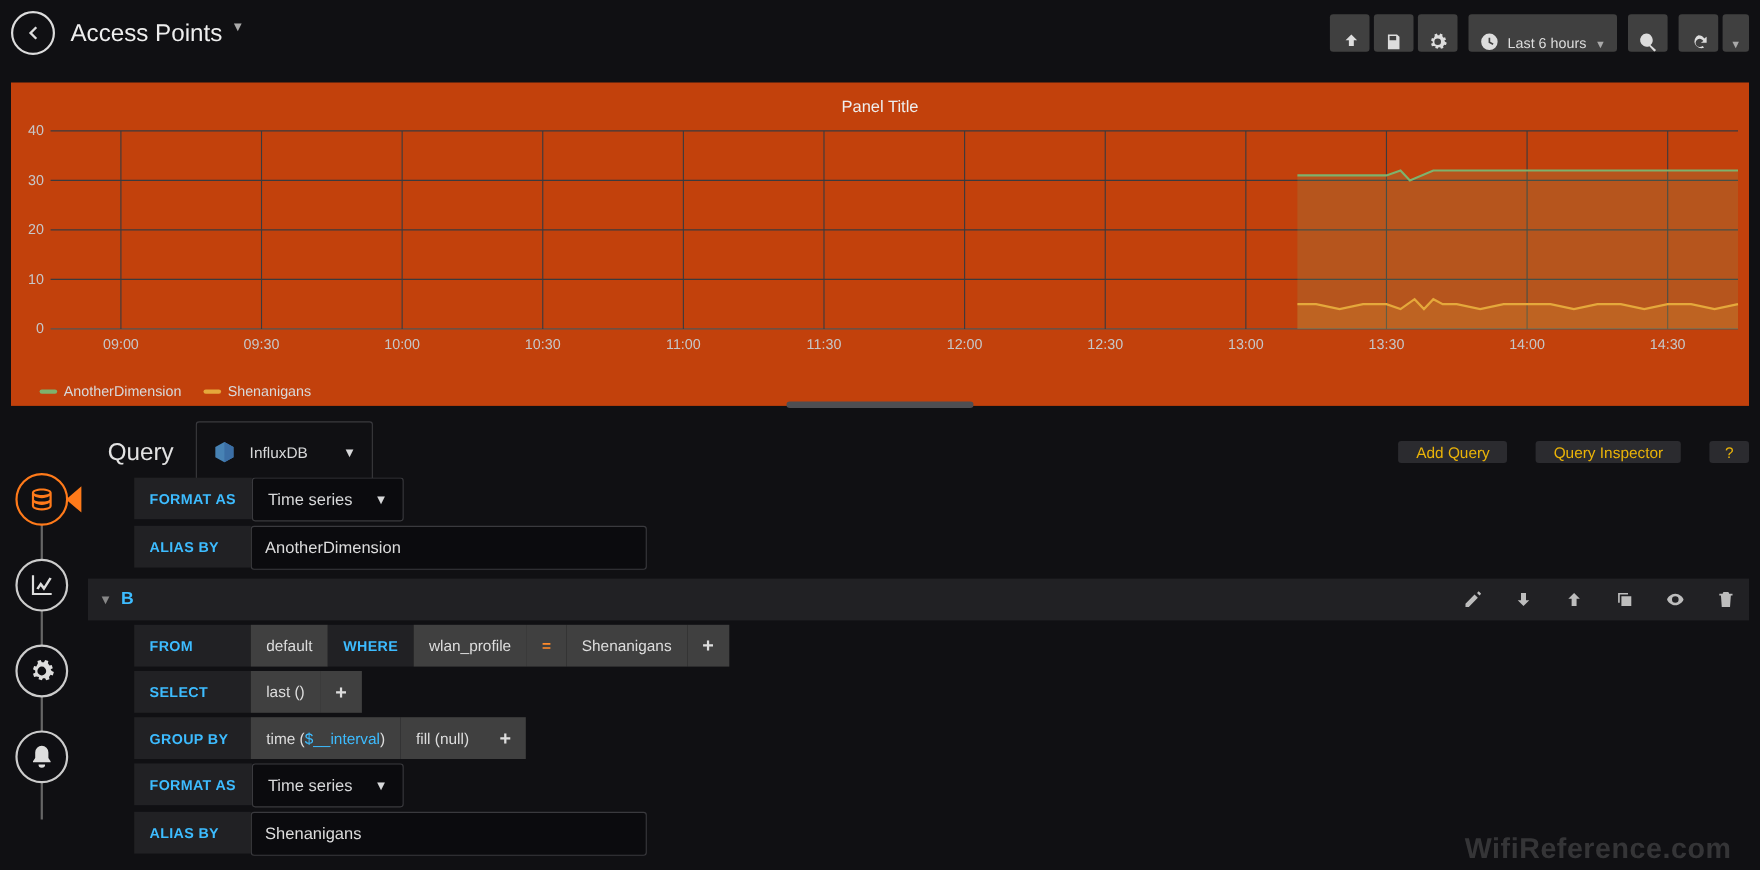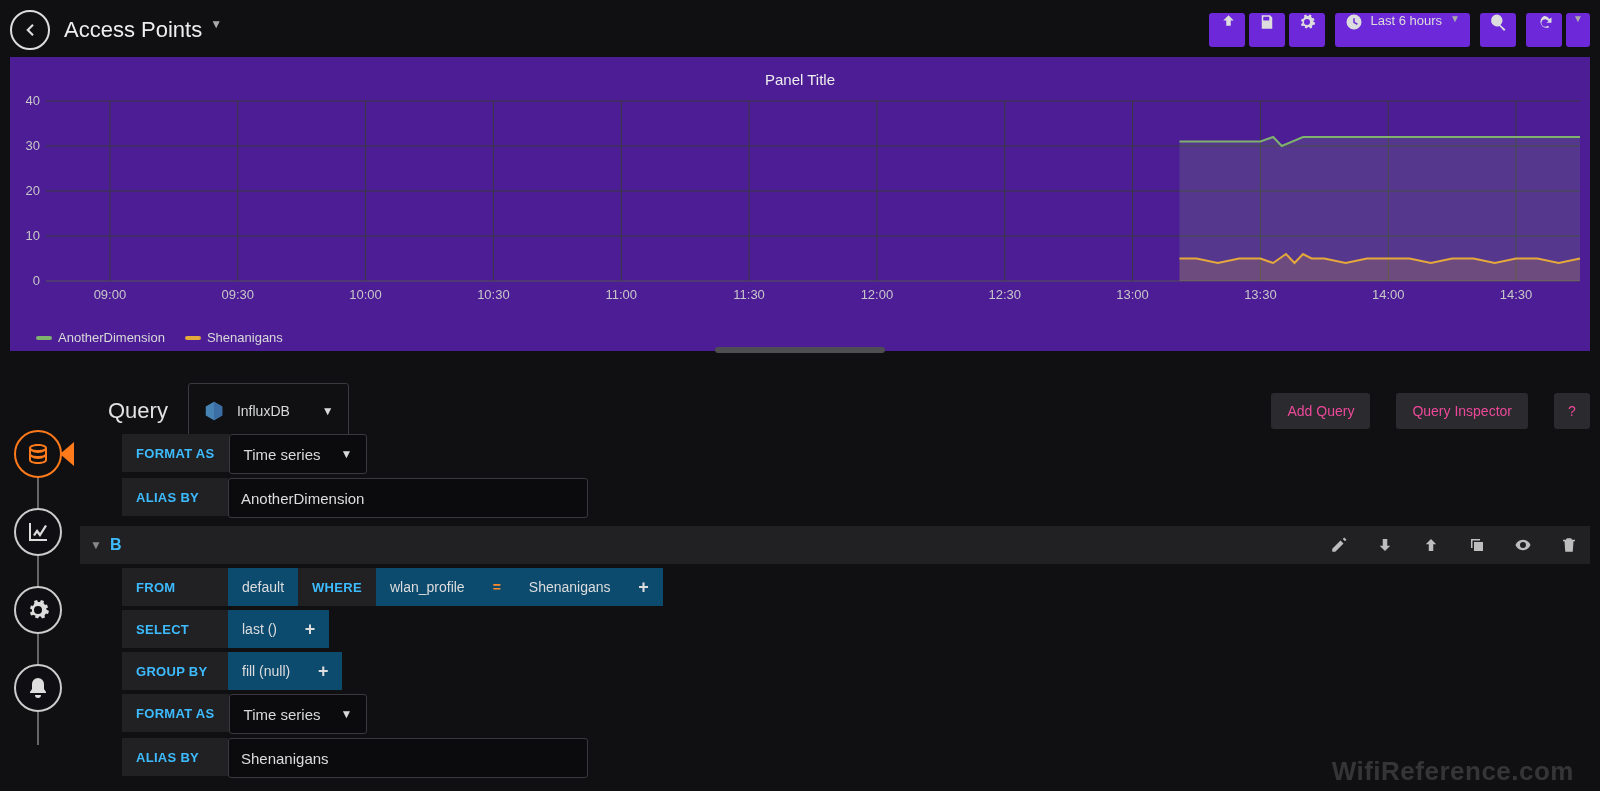--- a/index.html
+++ b/index.html
@@ -21,34 +21,34 @@
   .back-btn {
     width: 40px; height: 40px; border-radius: 50%;
     border: 2px solid #ddd; display: flex; align-items: center; justify-content: center;
     cursor: pointer;
   }
   .back-btn svg { width: 18px; height: 18px; fill: #ddd; }
   .page-title { font-size: 22px; font-weight: 500; color: #eee; display:flex; align-items:flex-start; gap:8px; cursor:pointer;}
   .page-title .caret { font-size: 12px; color:#aaa;}
   .topbar .spacer { flex: 1; }
   .btn {
-    background: #6d28d9; height: 34px; border-radius: 3px; color: #ddd;
-    display: inline-flex; align-items: flex-start; justify-content: center;
+    background: #404040; height: 34px; border-radius: 3px; color: #ddd;
+    display: inline-flex; align-items: flex-end; justify-content: center;
     padding: 0 10px; gap: 8px; cursor: pointer; font-size: 13px;
   }
   .btn.icon { width: 36px; padding: 0; }
   .btn svg { width: 18px; height: 18px; fill:#ddd; }
   .btn .caret { font-size: 10px; color:#aaa; }
   .btn-group { display: flex; gap: 4px; }
   .btn-row { display: flex; gap: 10px; }
 
   
   .panel {
-    position:absolute; left:10px; right:10px; top:57px; height:294px;
-    background:#4c1d95;
+    position:absolute; left:10px; right:10px; top:75px; height:294px;
+    background:#c2410c;
   }
   .panel-title { position:absolute; top:14px; left:0; right:0; text-align:center; color:#eee; font-size:15px; font-weight:500;}
   .graph-area { position:absolute; left:0; right:0; top:38px; height:220px; }
   .graph-svg { width:100%; height:100%; display:block;}
   .grid line { stroke:#3a3a3e; stroke-width:1;}
   .grid line.zero { stroke:#555; }
   .axis text { fill:#c7c7c9; font-size:13px;}
 
   .legend { position:absolute; left:26px; bottom:6px; display:flex; gap:20px; font-size:13px;}
   .legend .item { display:flex; align-items:center; gap:6px;}
@@ -69,40 +69,40 @@
     content:''; position:absolute; right:-14px; top:50%; transform:translateY(-50%);
     width:0; height:0; border-top:12px solid transparent; border-bottom:12px solid transparent;
     border-right:14px solid #ff7a1a;
   }
   .nav-item.active { border-color:#ff7a1a; }
   .nav-item.active svg { fill:#ff7a1a;}
 
   
   .query-pane { position:absolute; left:80px; right:10px; top:388px; bottom:0;}
   .query-header { height:46px; display:flex; align-items:center; gap:20px; }
-  .query-header .title { font-size:22px; font-weight:500; margin-left:28px; color:#e2e2e2;}
+  .query-header .title { font-size:22px; font-weight:500; margin-left:18px; color:#e2e2e2;}
   .ds-select {
     height:56px; display:flex; align-items:center; gap:12px; padding:16px 14px;
     border:1px solid #3a3a3e; border-radius:3px; background:#101013; cursor:pointer;justify-content:space-between;
   }
   .influx-icon { width:22px; height:22px; }
   .ds-select .caret { margin-left:20px; font-size:12px;}
   .query-header .spacer { flex:1;}
-  .hdr-btn { background:#2b2b2f; height:36px; padding:0 16px; border-radius:3px; color:#ec4899; display:inline-flex; align-items:center; font-size:14px; cursor:pointer; margin-left:6px;}
+  .hdr-btn { background:#2b2b2f; height:20px; padding:0 16px; border-radius:3px; color:#eab308; display:inline-flex; align-items:center; font-size:14px; cursor:pointer; margin-left:6px;}
   .hdr-btn.icon { width:36px; padding:0; justify-content:center;}
 
   .query-body { position:absolute; left:0; right:0; top:46px; bottom:0; overflow:hidden; padding-top:4px;}
 
   .row { display:flex; gap:0; margin:4px 0 4px 42px;}
   .label {
     min-width:106px; height:38px; background:#212124; display:flex; align-items:center;
     padding:0 14px; color:#3dbcff; font-size:13px; font-weight:600; letter-spacing:.3px;
   }
   .seg {
-    height:38px; background:#0c4a6e; display:inline-flex; align-items:center; padding:0 14px;
+    height:38px; background:#404040; display:inline-flex; align-items:center; padding:0 14px;
     color:#ddd; font-size:14px; cursor:pointer; white-space:nowrap;
   }
   .seg.op { color:#ff8a2a; font-weight:600;}
   .seg.plus { width:38px; justify-content:center; font-size:18px; font-weight:700;}
   .seg .interval { color:#3dbcff;}
 
   .select-box {
     height:40px; background:#0b0b0e; border:1px solid #3a3a3e; border-radius:3px;
     display:inline-flex; align-items:center; padding:0 14px; min-width:130px;
     cursor:pointer; font-size:15px; gap:20px;
@@ -337,20 +337,25 @@
     </div>
 
     <div class="row">
       <div class="label">SELECT</div>
       <div class="seg">last ()</div>
       <div class="seg plus">+</div>
     </div>
 
     <div class="row">
       <div class="label">GROUP BY</div>
+      <div class="seg">
+        <span>time (</span>
+          <span class="interval">$__interval</span>
+          <span>)</span>
+      </div>
       <div class="seg">fill (null)</div>
       <div class="seg plus">+</div>
     </div>
 
     <div class="row">
       <div class="label">FORMAT AS</div>
       <div class="select-box">
         <span>Time series</span>
         <span class="caret">▼</span>
       </div>

